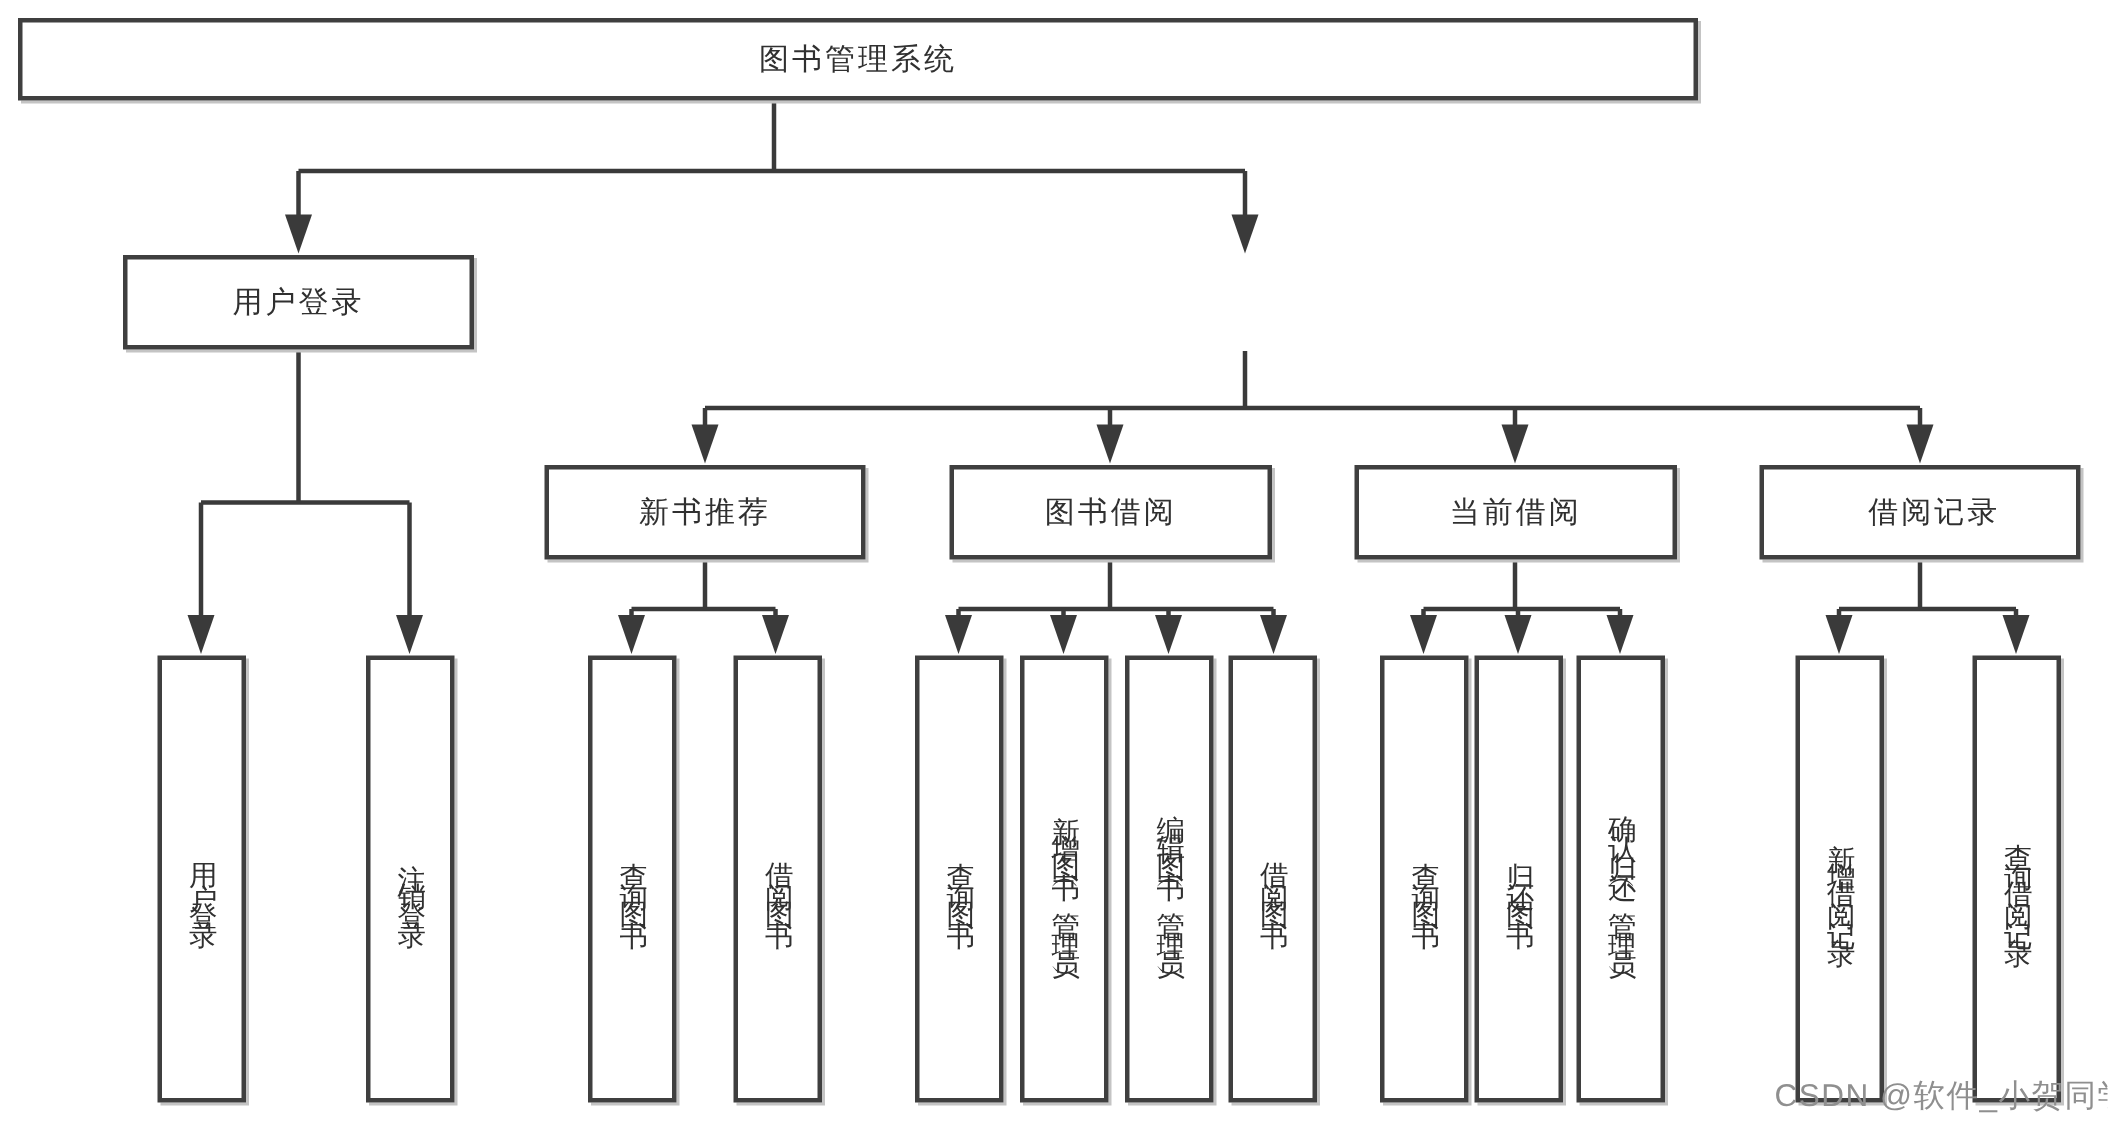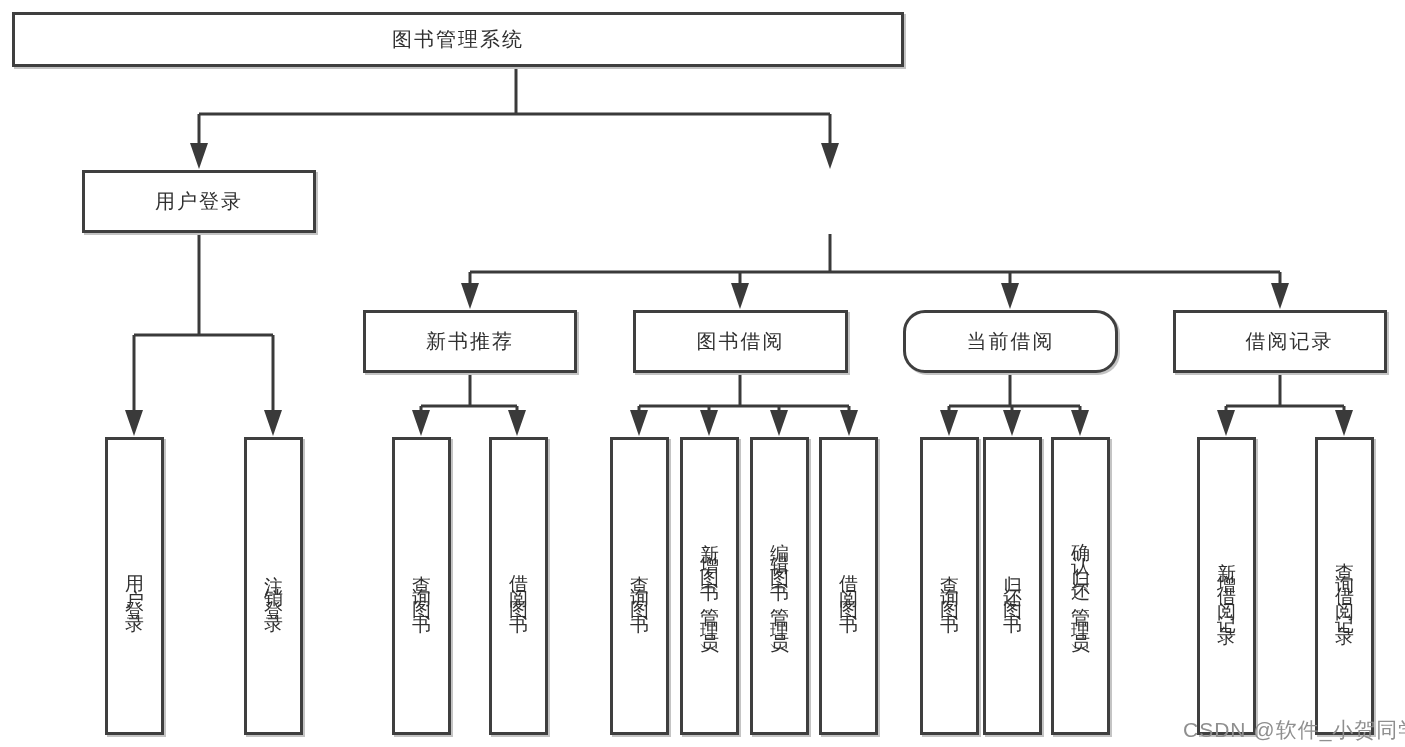--- a/index.html
+++ b/index.html
@@ -105,35 +105,35 @@
       <line x1="1012" y1="406" x2="1012" y2="424"></line>
       <polygon points="1003,410 1021,410 1012,436"></polygon>
       <line x1="1080" y1="406" x2="1080" y2="424"></line>
       <polygon points="1071,410 1089,410 1080,436"></polygon>
       <line x1="1226" y1="406" x2="1226" y2="424"></line>
       <polygon points="1217,410 1235,410 1226,436"></polygon>
       <line x1="1344" y1="406" x2="1344" y2="424"></line>
       <polygon points="1335,410 1353,410 1344,436"></polygon>
     </svg>
 
-  <div class="node" style="left:12px;top:12px;width:892px;height:55px;">
+  <div class="node" style="left:12px;top:12px;width:1120px;height:55px;">
     <span>图书管理系统</span>
   </div>
 
   <div class="node" style="left:82px;top:170px;width:234px;height:63px;">
     <span>用户登录</span>
   </div>
 
   <div class="node" style="left:633px;top:310px;width:215px;height:63px;">
     <span>图书借阅</span>
   </div>
   <div class="node" style="left:363px;top:310px;width:214px;height:63px;">
     <span>新书推荐</span>
   </div>
-  <div class="node" style="left:903px;top:310px;width:215px;height:63px;border-radius:22px;">
+  <div class="node" style="left:903px;top:310px;width:215px;height:63px;">
     <span>当前借阅</span>
   </div>
   <div class="node" style="left:1173px;top:310px;width:214px;height:63px;padding-left:19px;">
     <span>借阅记录</span>
   </div>
 
   <div class="node leaf" style="left:105px;top:437px;width:59px;height:298px;">
     <span class="vtext">用户登录</span>
   </div>
   <div class="node leaf" style="left:244px;top:437px;width:59px;height:298px;">

